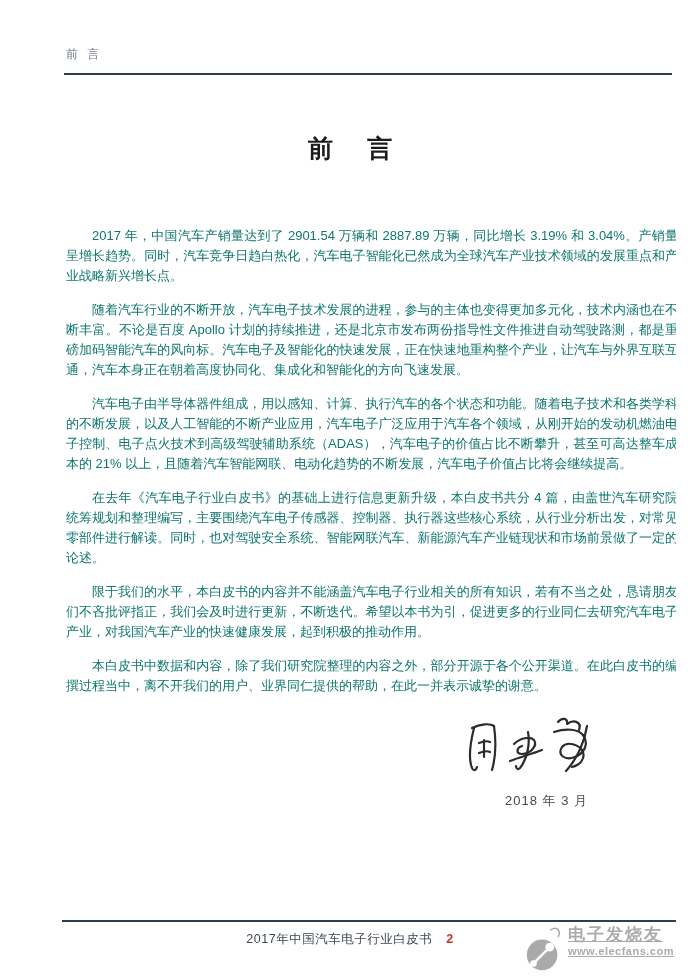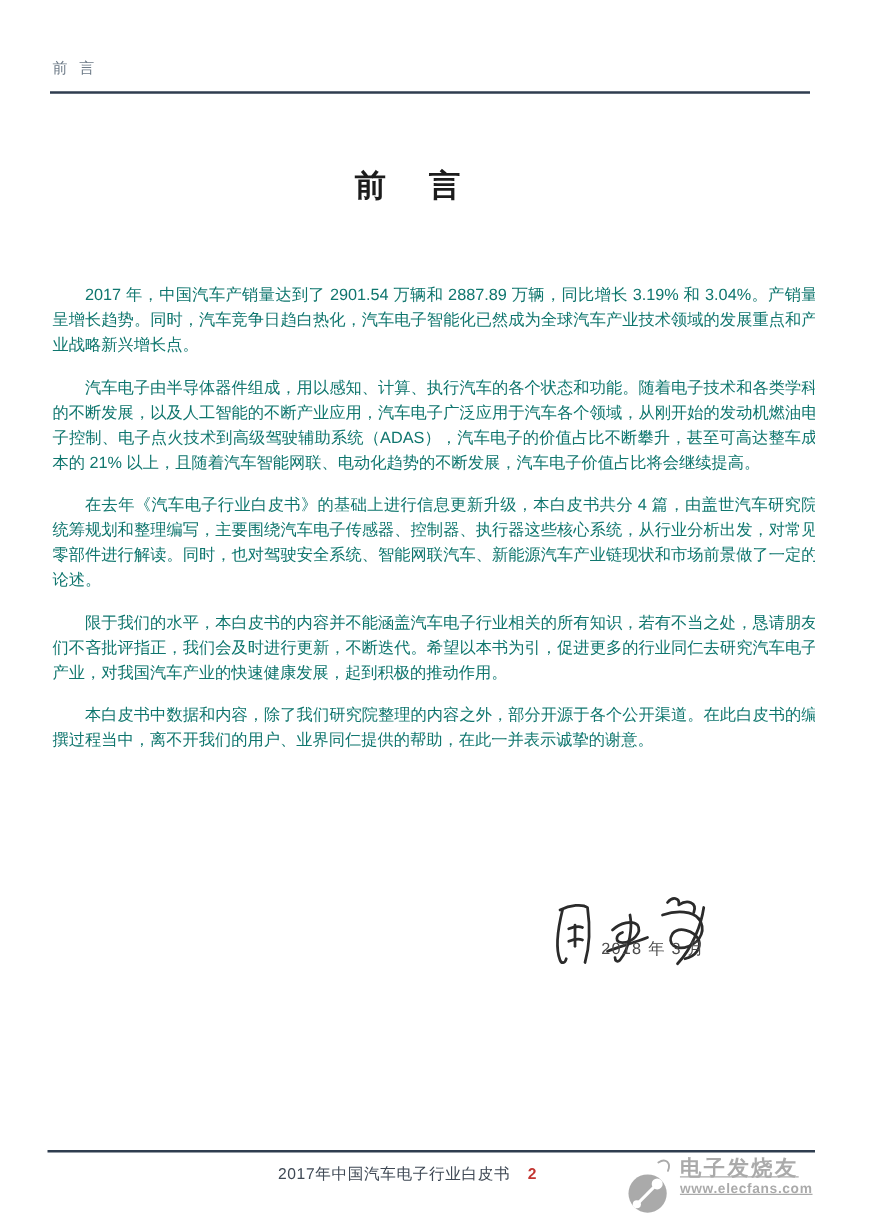--- a/index.html
+++ b/index.html
@@ -1,18 +1,18 @@
 <!DOCTYPE html>
 <html><head>
 <meta charset="utf-8">
 <style>
   html,body{margin:0;padding:0;background:#ffffff;}
   .page{
     position:relative;width:652px;height:980px;background:#ffffff;overflow:hidden;
-    font-family:"Liberation Sans","DejaVu Sans",sans-serif;color:#4a4a4a;
+    font-family:"Liberation Sans","DejaVu Sans",sans-serif;color:#4a4a4a;margin-left:24px;
   }
   .running-head{
     position:absolute;top:46px;left:42px;
     font-size:12px;letter-spacing:3px;color:#6e7b88;
   }
   .head-rule{
     position:absolute;top:73px;left:40px;width:608px;height:2px;background:#2f3d4f;
   }
   .doc-title{
     position:absolute;top:132px;left:0;width:100%;margin:0;
@@ -23,21 +23,21 @@
   .body-text{
     position:absolute;top:226px;left:42px;width:612px;
     font-size:13px;line-height:20px;text-align:justify;color:#0f766e;
   }
   .body-text p{margin:0 0 14px;text-indent:2em;}
   .signature{
     position:absolute;top:706px;right:80px;width:150px;height:80px;
   }
   .signature svg{width:100%;height:100%;}
   .sig-date{
-    position:absolute;top:750px;right:88px;
+    position:absolute;top:792px;right:88px;
     font-size:13px;color:#4a4a4a;letter-spacing:1px;
   }
   .foot-rule{
     position:absolute;top:920px;left:38px;width:618px;height:2px;background:#2f3d4f;
   }
   .footer-line{
     position:absolute;top:931px;left:0;width:100%;text-align:center;
     font-size:12.5px;color:#3e4854;letter-spacing:0.5px;
   }
   .footer-line .pagenum{color:#c23531;margin-left:14px;font-weight:bold;}
@@ -57,20 +57,21 @@
 
   <div class="running-head">
     <span>前 言</span>
   </div>
   <div class="head-rule"></div>
 
   <h1 class="doc-title">前 言</h1>
 
   <div class="body-text">
     <p>2017 年，中国汽车产销量达到了 2901.54 万辆和 2887.89 万辆，同比增长 3.19% 和 3.04%。产销量呈增长趋势。同时，汽车竞争日趋白热化，汽车电子智能化已然成为全球汽车产业技术领域的发展重点和产业战略新兴增长点。</p>
+    <p>随着汽车行业的不断开放，汽车电子技术发展的进程，参与的主体也变得更加多元化，技术内涵也在不断丰富。不论是百度 Apollo 计划的持续推进，还是北京市发布两份指导性文件推进自动驾驶路测，都是重磅加码智能汽车的风向标。汽车电子及智能化的快速发展，正在快速地重构整个产业，让汽车与外界互联互通，汽车本身正在朝着高度协同化、集成化和智能化的方向飞速发展。</p>
     <p>汽车电子由半导体器件组成，用以感知、计算、执行汽车的各个状态和功能。随着电子技术和各类学科的不断发展，以及人工智能的不断产业应用，汽车电子广泛应用于汽车各个领域，从刚开始的发动机燃油电子控制、电子点火技术到高级驾驶辅助系统（ADAS），汽车电子的价值占比不断攀升，甚至可高达整车成本的 21% 以上，且随着汽车智能网联、电动化趋势的不断发展，汽车电子价值占比将会继续提高。</p>
     <p>在去年《汽车电子行业白皮书》的基础上进行信息更新升级，本白皮书共分 4 篇，由盖世汽车研究院统筹规划和整理编写，主要围绕汽车电子传感器、控制器、执行器这些核心系统，从行业分析出发，对常见零部件进行解读。同时，也对驾驶安全系统、智能网联汽车、新能源汽车产业链现状和市场前景做了一定的论述。</p>
     <p>限于我们的水平，本白皮书的内容并不能涵盖汽车电子行业相关的所有知识，若有不当之处，恳请朋友们不吝批评指正，我们会及时进行更新，不断迭代。希望以本书为引，促进更多的行业同仁去研究汽车电子产业，对我国汽车产业的快速健康发展，起到积极的推动作用。</p>
     <p>本白皮书中数据和内容，除了我们研究院整理的内容之外，部分开源于各个公开渠道。在此白皮书的编撰过程当中，离不开我们的用户、业界同仁提供的帮助，在此一并表示诚挚的谢意。</p>
   </div>
 
   <div class="signature" aria-label="周晓莺">
     <svg viewBox="0 0 150 80" fill="none" stroke="#2b2b2b" stroke-width="2.2" stroke-linecap="round" stroke-linejoin="round">
 
       <path d="M28,22 C24,38 22,52 26,62 C27,65 30,65 31,61"></path>

